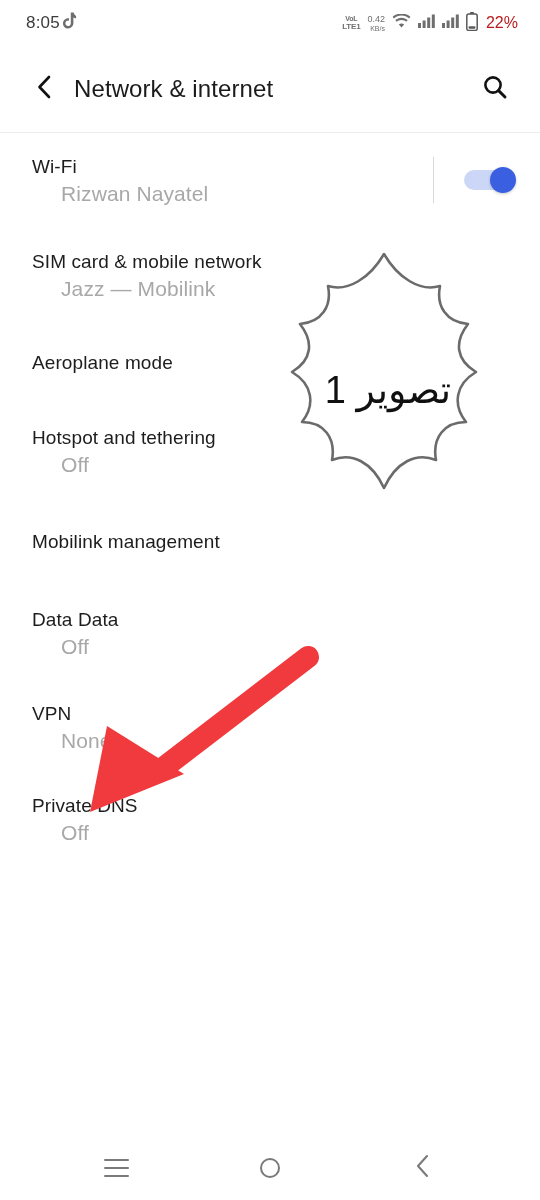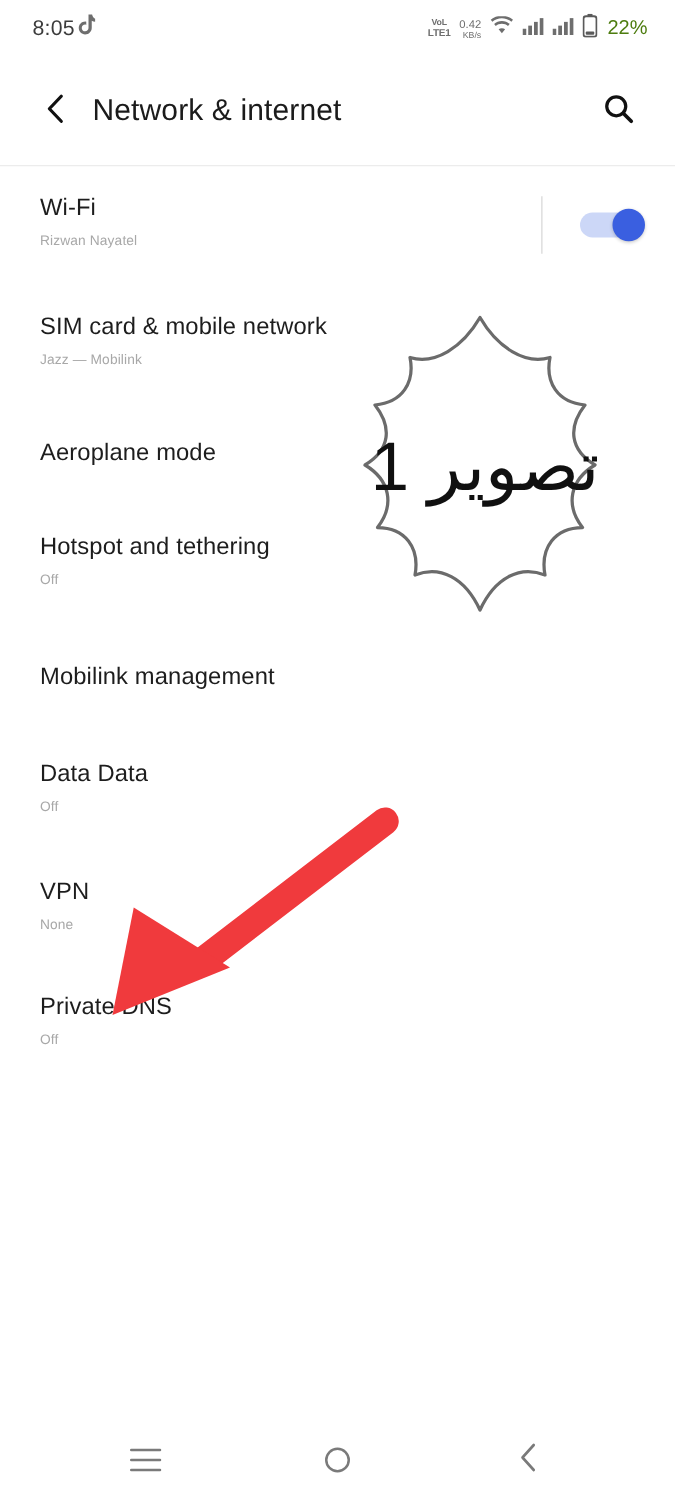--- a/index.html
+++ b/index.html
@@ -62,21 +62,21 @@
     display: flex;
     flex-direction: column;
     align-items: flex-end;
     line-height: 1;
     color: #6e6e6e;
   }
   .netspeed .ns-num { font-size: 9px; }
   .netspeed .ns-unit { font-size: 7px; margin-top: 1px; }
   .battery-pct {
     font-size: 16px;
-    color: #4d7c0f;
+    color: #b91c1c;
     margin-left: 1px;
   }
 
   
   .app-header {
     position: absolute;
     top: 46px; left: 0;
     width: 540px;
     height: 86px;
     display: flex;
@@ -135,25 +135,26 @@
     flex-direction: column;
     justify-content: center;
   }
   .row-title {
     font-size: 19px;
     color: #1d1d1d;
     letter-spacing: 0.1px;
     line-height: 24px;
   }
   .row-sub {
-    font-size: 11px;
+    font-size: 21px;
     color: #a8a8a8;
     line-height: 23px;
     margin-top: 3px;
     letter-spacing: 0.1px;
+    margin-left: 29px;
   }
 
   
   .row-control {
     display: flex;
     align-items: center;
     height: 100%;
   }
   .vert-divider {
     width: 1px;
@@ -190,27 +191,27 @@
   .callout {
     position: absolute;
     left: 232px;
     top: 248px;
     width: 304px;
     height: 250px;
     pointer-events: none;
   }
   .callout-text {
     position: absolute;
-    left: 0; top: 0;
+    left: 0; top: 17px;
     width: 304px;
     height: 250px;
     display: flex;
     align-items: center;
     justify-content: center;
-    font-size: 55px;
+    font-size: 38px;
     color: #101010;
     direction: rtl;
     padding-left: 8px;
     box-sizing: border-box;
   }
 
   
   .red-arrow {
     position: absolute;
     left: 80px;

